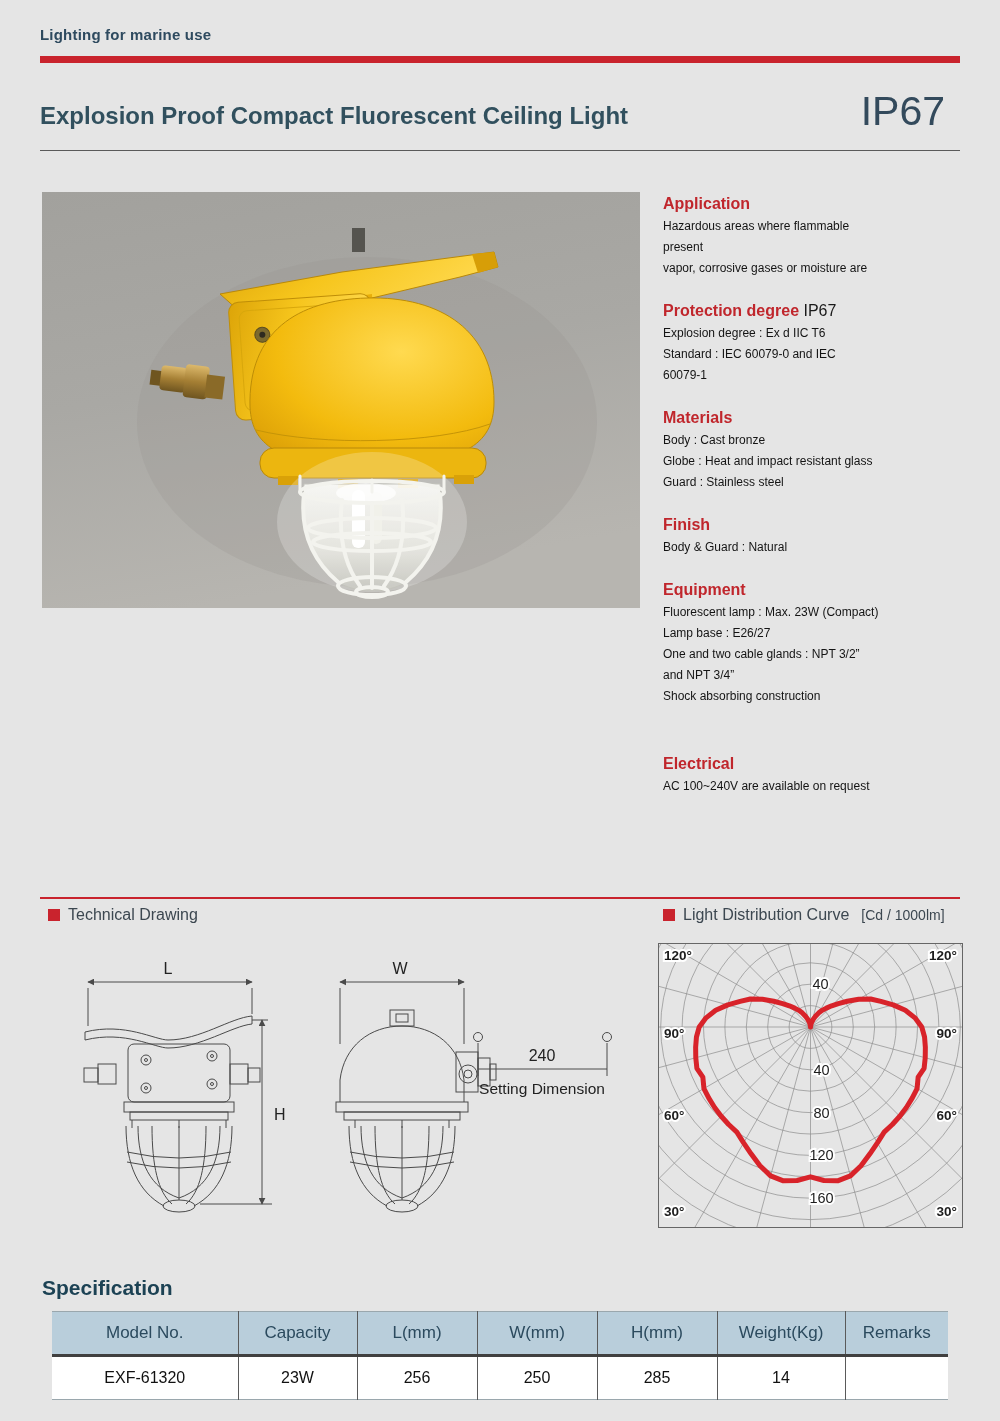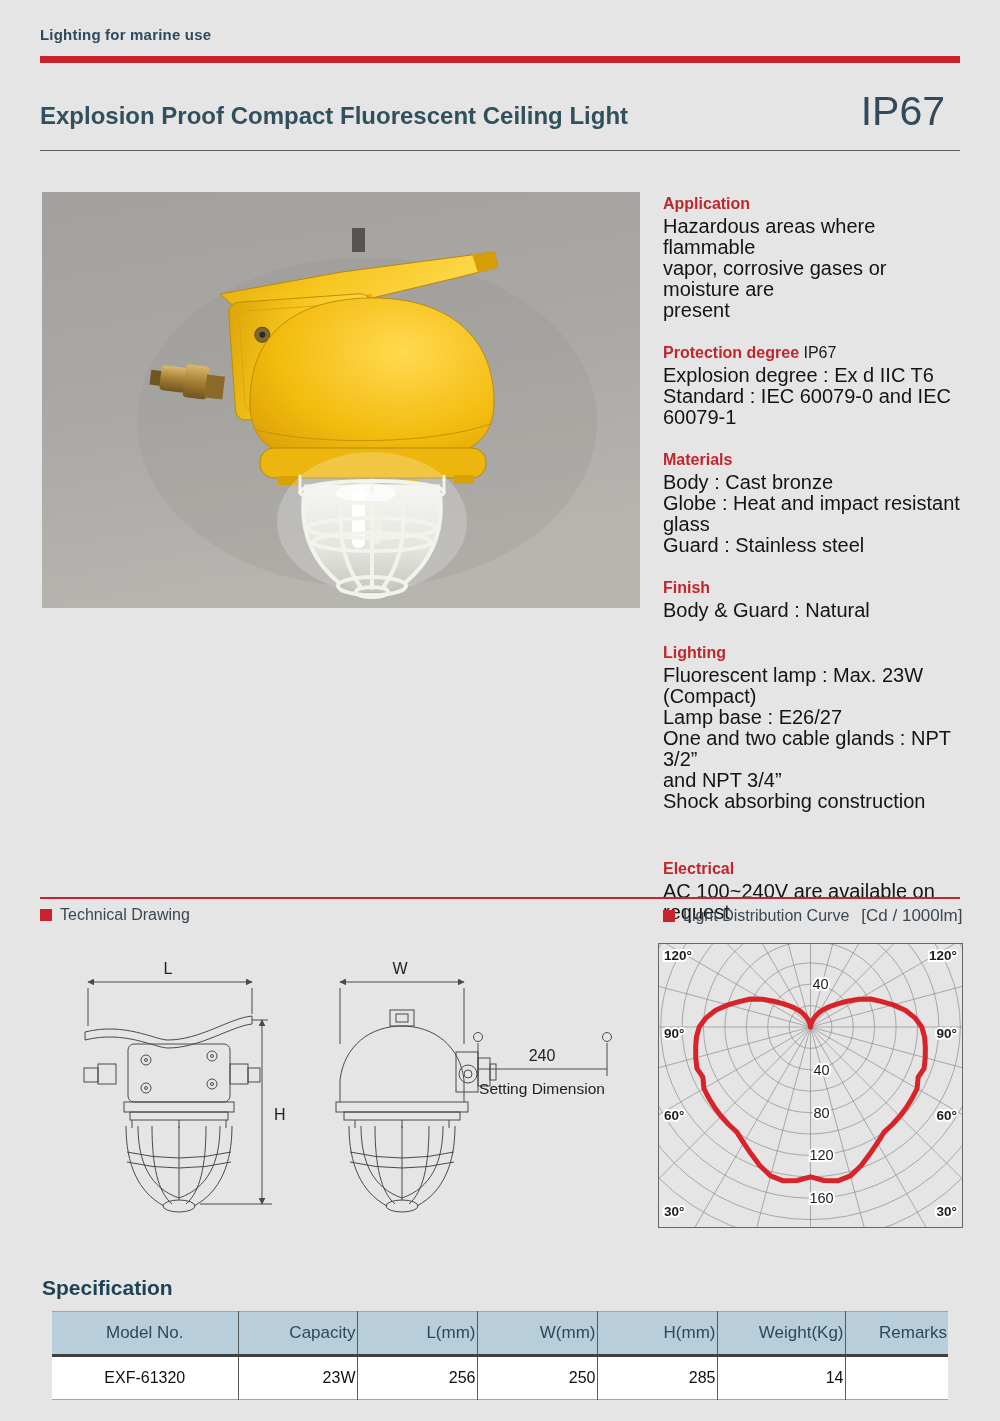--- a/index.html
+++ b/index.html
@@ -15,42 +15,42 @@
   .rule1{left:40px;top:150px;width:920px;height:1px;background:#5a5a5a;}
 
   
   .photo{left:42px;top:192px;width:598px;height:416px;}
 
   
   .speccol{left:663px;top:193px;width:300px;}
   .sec{margin-bottom:21px;}
   .sec h3{margin:0 0 1px 0;font-size:16px;font-weight:700;color:#c0262c;line-height:22px;}
   .sec h3 .suffix{color:#1a1a1a;font-weight:400;}
-  .sec .ln{font-size:20px;line-height:21px;color:#141414;}
+  .sec .ln{font-size:12px;line-height:21px;color:#141414;}
   .sec.gap-big{margin-top:46px;}
 
   
   .redline2{left:40px;top:897px;width:920px;height:2px;background:#c9232d;}
   .band-hd{top:906px;font-size:16px;font-weight:500;color:#3c4750;display:flex;align-items:center;gap:8px;}
   .band-hd .sq{width:12px;height:12px;background:#c9232d;display:inline-block;}
-  .band-hd .unit{font-size:17px;color:#3c4750;margin-left:4px;font-weight:400;}
-  .hd-left{left:40px;}
+  .band-hd .unit{font-size:14px;color:#3c4750;margin-left:4px;font-weight:400;}
+  .hd-left{left:48px;}
   .hd-right{left:663px;}
 
   .techdraw{left:40px;top:952px;width:600px;height:290px;}
   .polar{left:658px;top:943px;width:305px;height:285px;}
 
   
   .spec-title{left:42px;top:1276px;font-size:21px;font-weight:700;color:#1c4254;}
   table.spec{position:absolute;left:52px;top:1311px;width:896px;border-collapse:collapse;table-layout:fixed;
              border-top:1px solid #9aa7ad;border-bottom:1px solid #9aa7ad;}
   table.spec th{background:#b9cedb;color:#2b4a5e;font-weight:500;font-size:17px;height:40px;
                 border-bottom:3px solid #404040;}
   table.spec td{background:#fff;color:#111;font-weight:500;font-size:16px;height:40px;text-align:center;}
-  table.spec th + th, table.spec td + td{border-left:1px solid #5a5a5a;text-align:right;}
+  table.spec th + th, table.spec td + td{border-left:1px solid #5a5a5a;}
   table.spec th:first-child, table.spec td:first-child{border-left:none;}
 
   svg text{font-family:"Liberation Sans","DejaVu Sans",sans-serif;}
 </style>
 </head>
 <body>
 
 <div class="page">
 
   <div class="abs brand">Lighting for marine use</div>
@@ -156,41 +156,41 @@
         <ellipse cx="330" cy="394" rx="34" ry="9"></ellipse>
         <ellipse cx="330" cy="400" rx="16" ry="5"></ellipse>
       </g>
     </g>
   </svg>
 
   <div class="abs speccol">
     <div class="sec">
       <h3><span>Application</span><span class="suffix"></span></h3>
       <div class="ln">Hazardous areas where flammable</div>
+      <div class="ln">present</div>
       <div class="ln">vapor, corrosive gases or moisture are</div>
-      <div class="ln">present</div>
     </div>
     <div class="sec">
       <h3><span>Protection degree</span><span class="suffix"> IP67</span></h3>
       <div class="ln">Explosion degree : Ex d IIC T6</div>
       <div class="ln">Standard : IEC 60079-0 and IEC</div>
       <div class="ln">60079-1</div>
     </div>
     <div class="sec">
       <h3><span>Materials</span></h3>
       <div class="ln">Body : Cast bronze</div>
       <div class="ln">Globe : Heat and impact resistant glass</div>
       <div class="ln">Guard : Stainless steel</div>
     </div>
     <div class="sec">
       <h3><span>Finish</span></h3>
       <div class="ln">Body &amp; Guard : Natural</div>
     </div>
     <div class="sec">
-      <h3><span>Lighting</span></h3>
+      <h3><span>Equipment</span></h3>
       <div class="ln">Fluorescent lamp : Max. 23W (Compact)</div>
       <div class="ln">Lamp base : E26/27</div>
       <div class="ln">One and two cable glands : NPT 3/2”</div>
       <div class="ln">and NPT 3/4”</div>
       <div class="ln">Shock absorbing construction</div>
     </div>
     <div class="sec gap-big">
       <h3><span>Electrical</span></h3>
       <div class="ln">AC 100~240V are available on request</div>
     </div>

